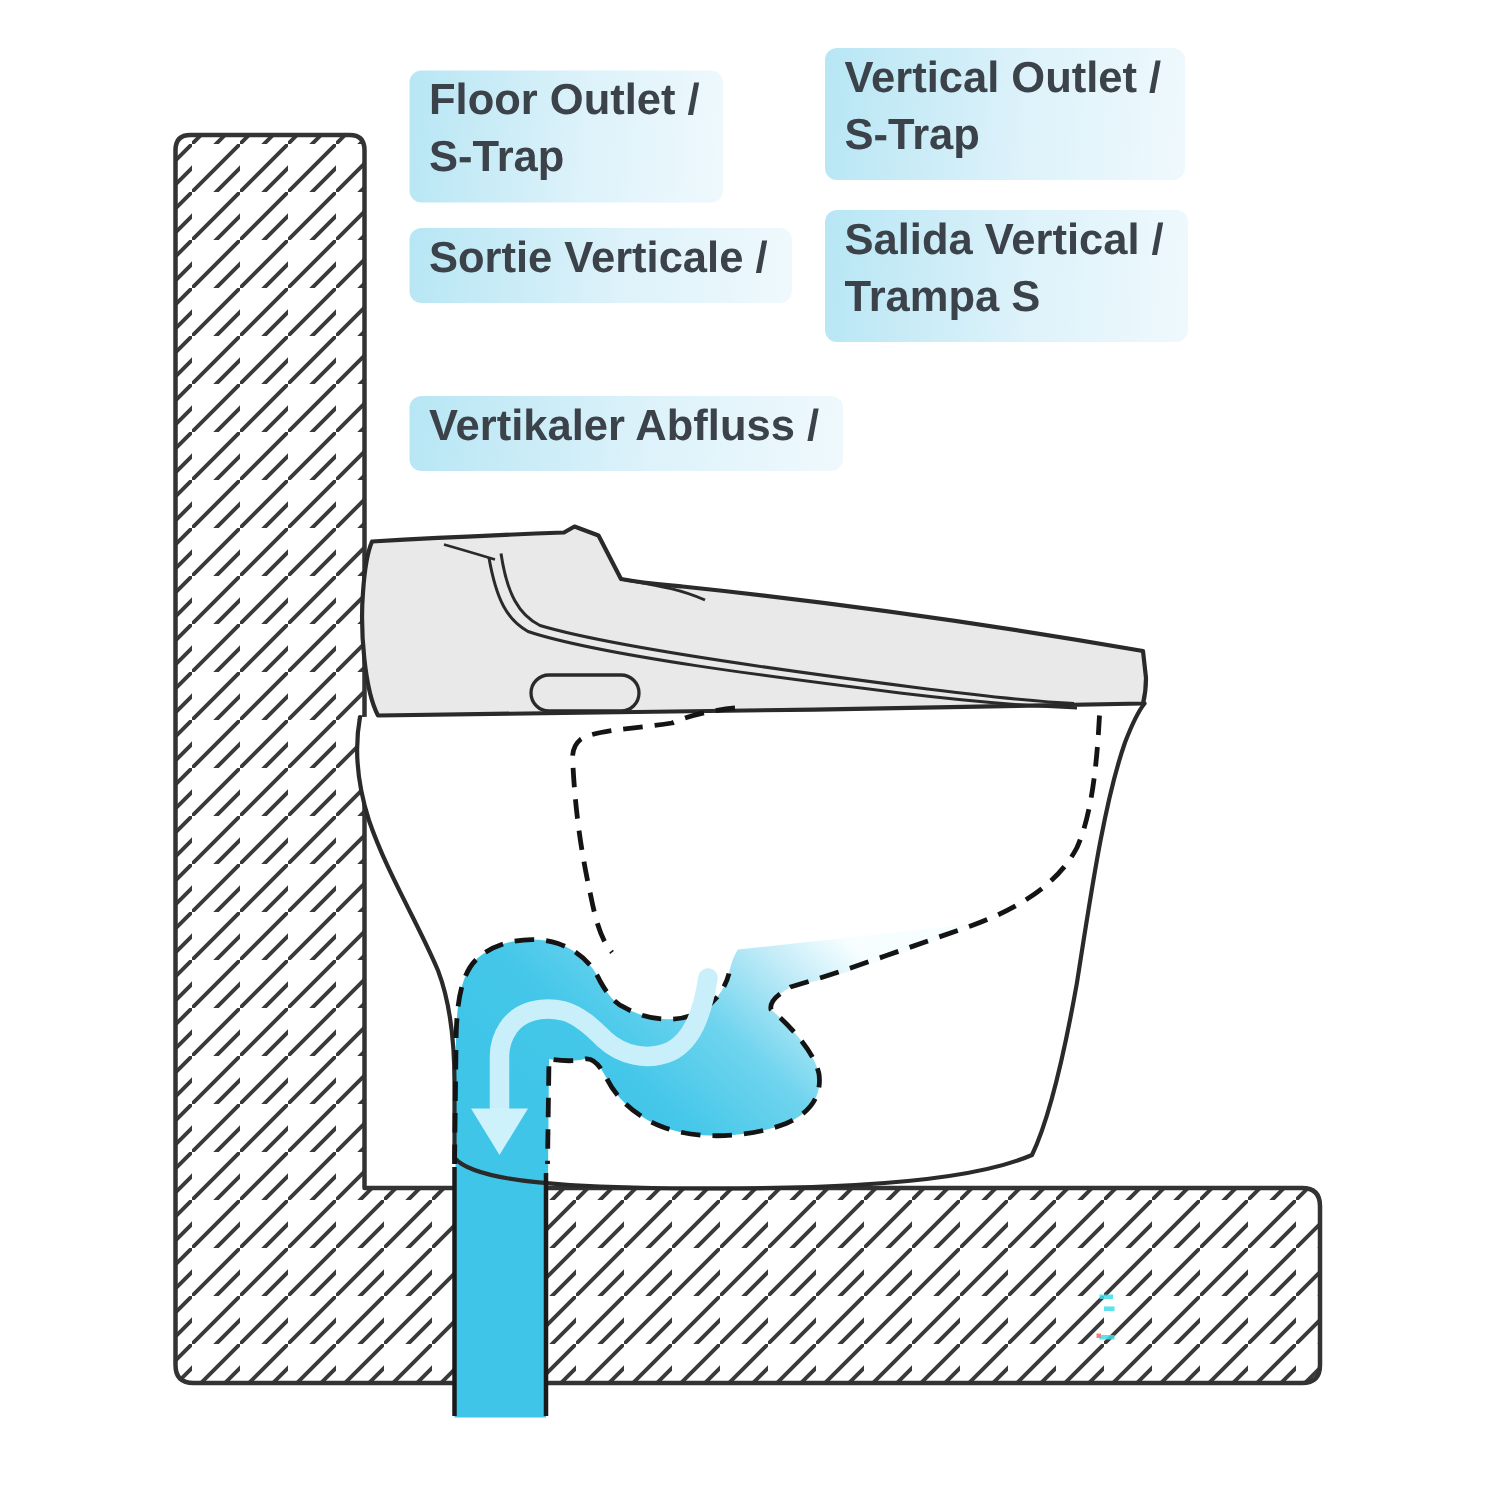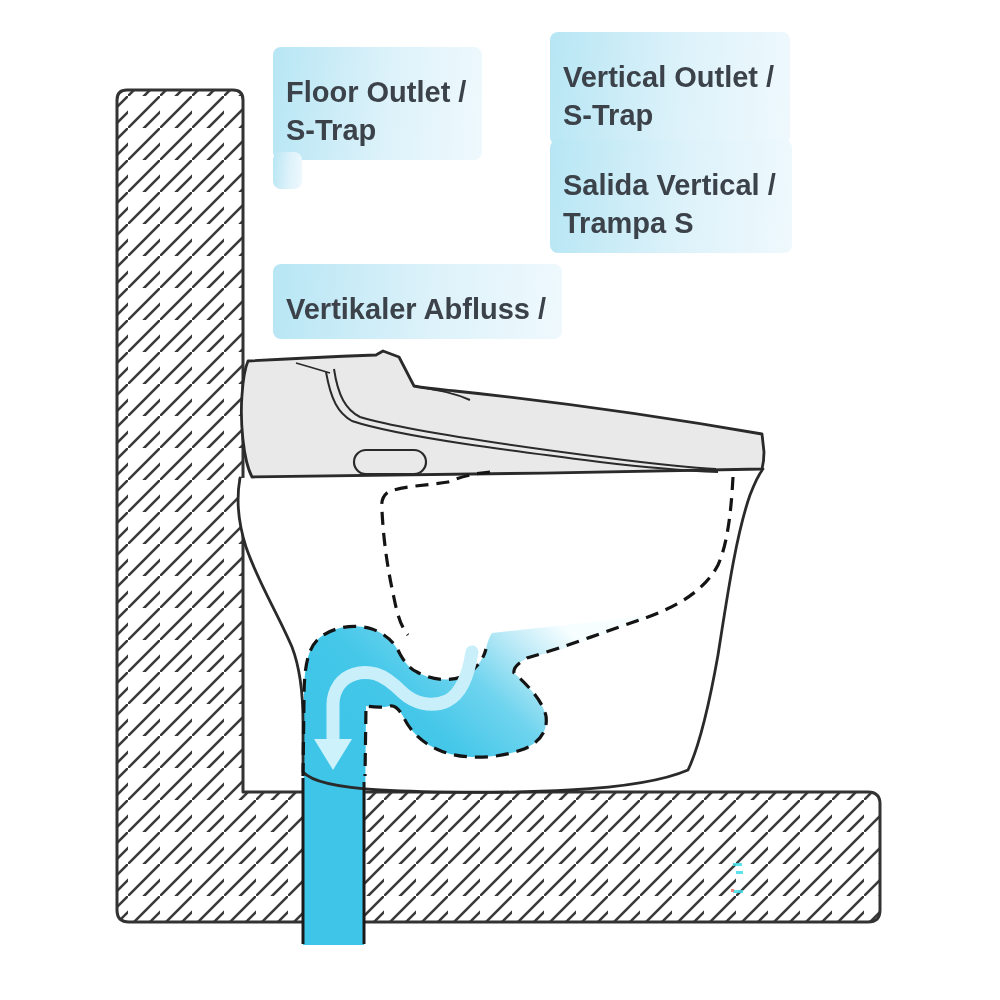--- a/index.html
+++ b/index.html
@@ -5,21 +5,21 @@
   html,body{margin:0;padding:0;background:#fff;}
   .stage{
     position:relative;width:1000px;height:1000px;background:#ffffff;overflow:hidden;
     font-family:"Liberation Sans", sans-serif;
   }
   .stage svg{position:absolute;left:0;top:0;}
   .lang-label{
     position:absolute;
     background:linear-gradient(95deg, var(--label-bg-start) 0%, var(--label-bg-mid) 55%, var(--label-bg-end) 100%);
     border-radius:8px;
-    padding:26px 16px 11px 13px;
+    padding:1px 16px 11px 13px;
     color:var(--label-text);
     font-size:29px;line-height:38px;font-weight:700;
     white-space:nowrap;
   }
   .lang-label .line{display:block;}
 </style>
 </head>
 <body>
 
 <div class="stage">
@@ -152,20 +152,21 @@
 
   <div class="lang-label" style="left:273px;top:47px;">
     <span class="line">Floor Outlet /</span>
     <span class="line">S-Trap</span>
   </div>
   <div class="lang-label" style="left:550px;top:32px;">
     <span class="line">Vertical Outlet /</span>
     <span class="line">S-Trap</span>
   </div>
   <div class="lang-label" style="left:273px;top:152px;">
+    <span class="line">Sortie Verticale /</span>
   </div>
   <div class="lang-label" style="left:550px;top:140px;">
     <span class="line">Salida Vertical /</span>
     <span class="line">Trampa S</span>
   </div>
   <div class="lang-label" style="left:273px;top:264px;">
     <span class="line">Vertikaler Abfluss /</span>
   </div>
 
 </div>

